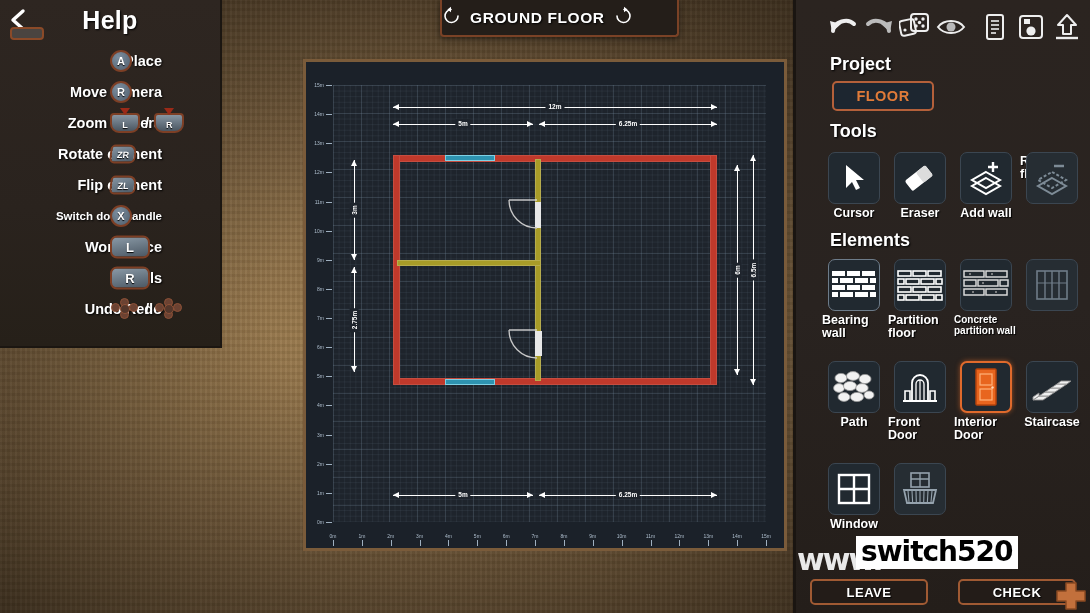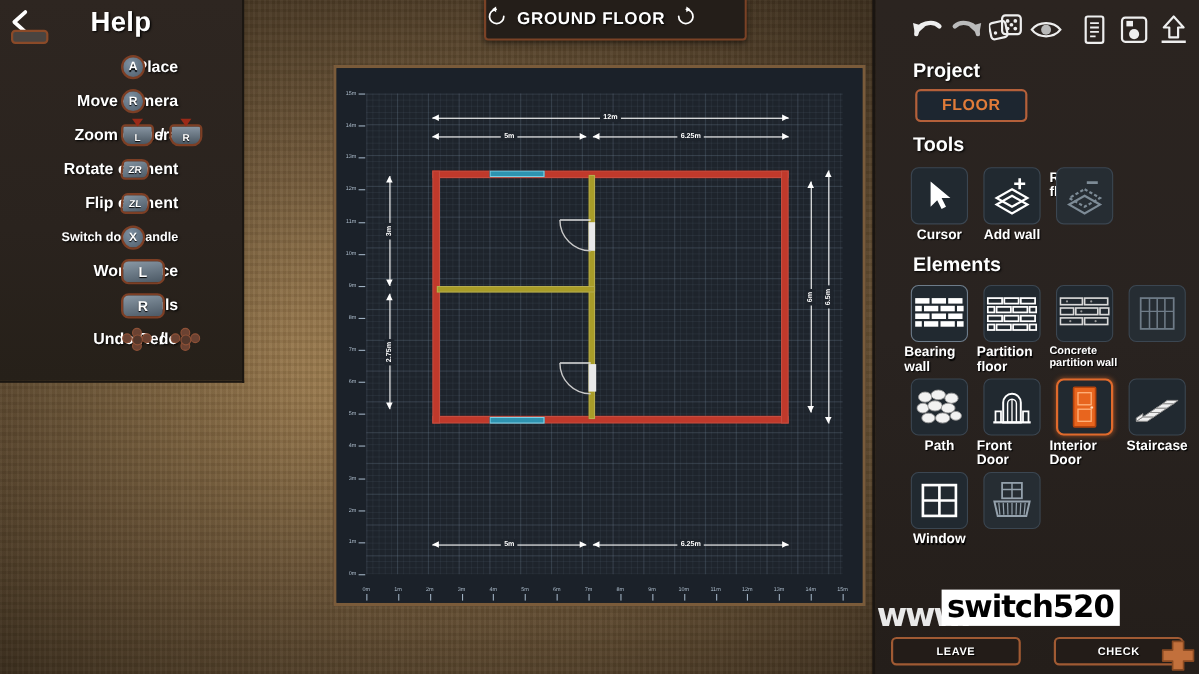--- a/index.html
+++ b/index.html
@@ -294,32 +294,32 @@
   .tile.highlight { border: 1px solid #6d7c8a; }
   .tile.dim { background: #262d33; }
   .cell-label {
     color: #fff; font-size: 12.5px; font-weight: bold;
     line-height: 13px;
     margin-top: 3px;
     text-shadow: 1px 1px 1px #000;
   }
   .cell-label.tiny { font-size: 10px; line-height: 11px; }
   #tools-grid { margin-top: 6px; }
-  #elements-grid { margin-top: 4px; row-gap: 4px; }
+  #elements-grid { margin-top: 4px; row-gap: 21px; }
   #bottom-buttons {
     position: absolute; bottom: 8px; left: 0; right: 0;
     display: flex; justify-content: space-between;
     padding: 0 14px;
   }
   .bottom-btn {
     width: 118px; height: 26px;
     background: #231c18;
     border: 2px solid #a05a33;
     border-radius: 5px;
-    color: #fff; font-size: 10px; font-weight: bold;
+    color: #fff; font-size: 13px; font-weight: bold;
     display: flex; align-items: center; justify-content: center;
     letter-spacing: .5px;
     text-shadow: 1px 1px 1px #000;
   }
   #add-plus {
     position: absolute; right: 2px; bottom: 2px;
     width: 34px; height: 30px;
   }
 
   
@@ -684,20 +684,31 @@
       <div class="cell">
     <div class="tile">
           <svg width="34" height="34" viewBox="0 0 34 34">
             <polygon points="9,4 9,27 15,21 19,29 23,27 19,19 27,19" fill="#fff"></polygon>
           </svg>
         </div>
     <div class="cell-label">Cursor</div>
   </div>
       <div class="cell">
     <div class="tile">
+          <svg width="36" height="34" viewBox="0 0 36 34">
+            <g transform="rotate(-38 18 17)">
+              <rect x="4" y="10" width="26" height="13" rx="2" fill="#fff"></rect>
+              <rect x="18" y="10" width="12" height="13" rx="2" fill="#dcdcdc"></rect>
+            </g>
+          </svg>
+        </div>
+    <div class="cell-label">Eraser</div>
+  </div>
+      <div class="cell">
+    <div class="tile">
           <svg width="38" height="38" viewBox="0 0 38 38">
       <polygon points="19,13 33,21 19,29 5,21" fill="none" stroke="#fff" stroke-width="2"></polygon>
       <polygon points="19,19 33,27 19,35 5,27" fill="none" stroke="#fff" stroke-width="2"></polygon>
       <line x1="26" y1="3" x2="26" y2="13" stroke="#fff" stroke-width="2.4"></line>
       <line x1="21" y1="8" x2="31" y2="8" stroke="#fff" stroke-width="2.4"></line>
           </svg>
         </div>
     <div class="cell-label">Add wall</div>
   </div>
       <div class="cell">

